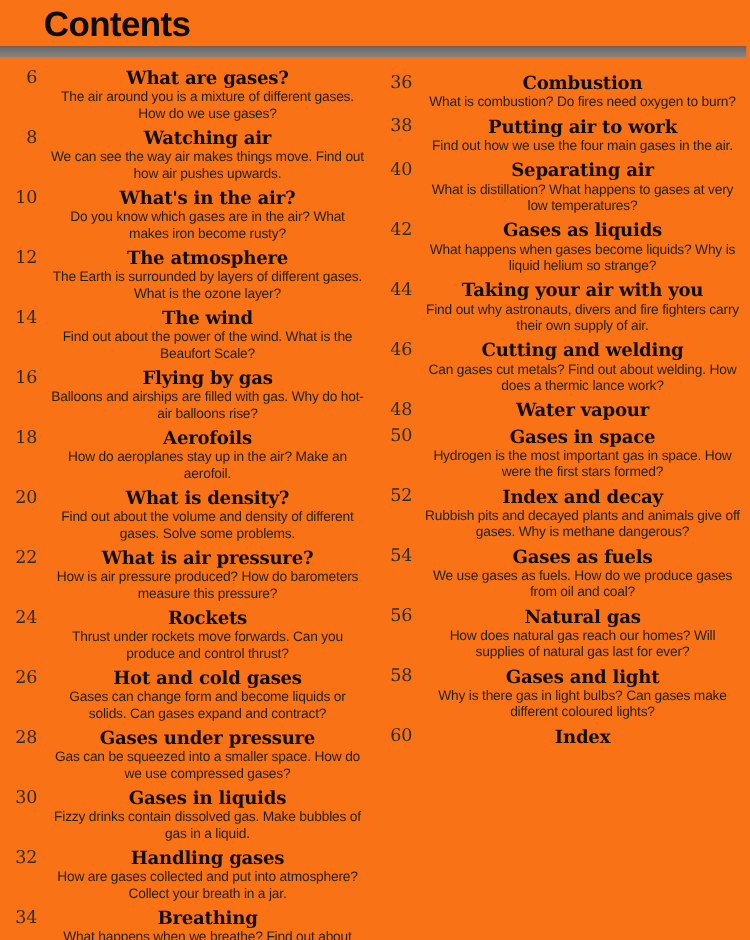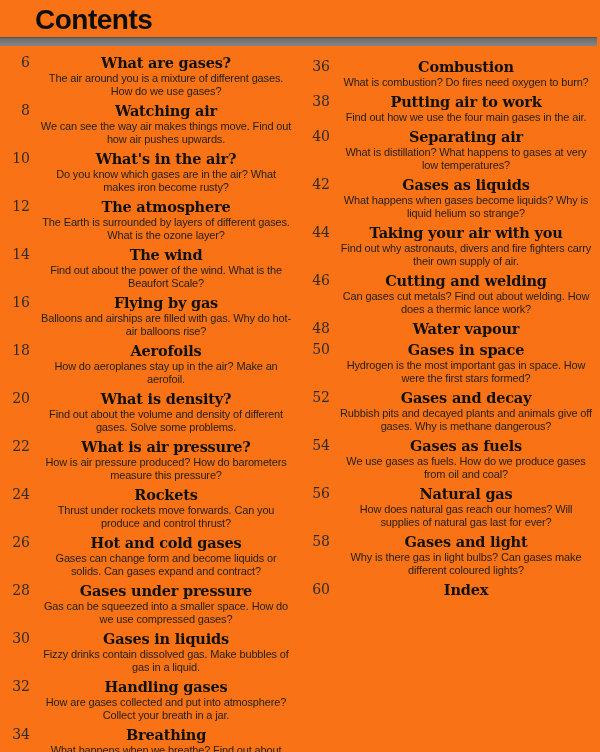--- a/index.html
+++ b/index.html
@@ -264,21 +264,21 @@
     <div class="num">50</div>
     <div class="body">
       <div class="heading">Gases in space</div>
       <div class="desc">Hydrogen is the most important gas in space. How were the first stars formed?</div>
     </div>
   </div>
 
   <div class="entry">
     <div class="num">52</div>
     <div class="body">
-      <div class="heading">Gases and decay</div>
+      <div class="heading">Index and decay</div>
       <div class="desc">Rubbish pits and decayed plants and animals give off gases. Why is methane dangerous?</div>
     </div>
   </div>
 
   <div class="entry">
     <div class="num">54</div>
     <div class="body">
       <div class="heading">Gases as fuels</div>
       <div class="desc">We use gases as fuels. How do we produce gases from oil and coal?</div>
     </div>

